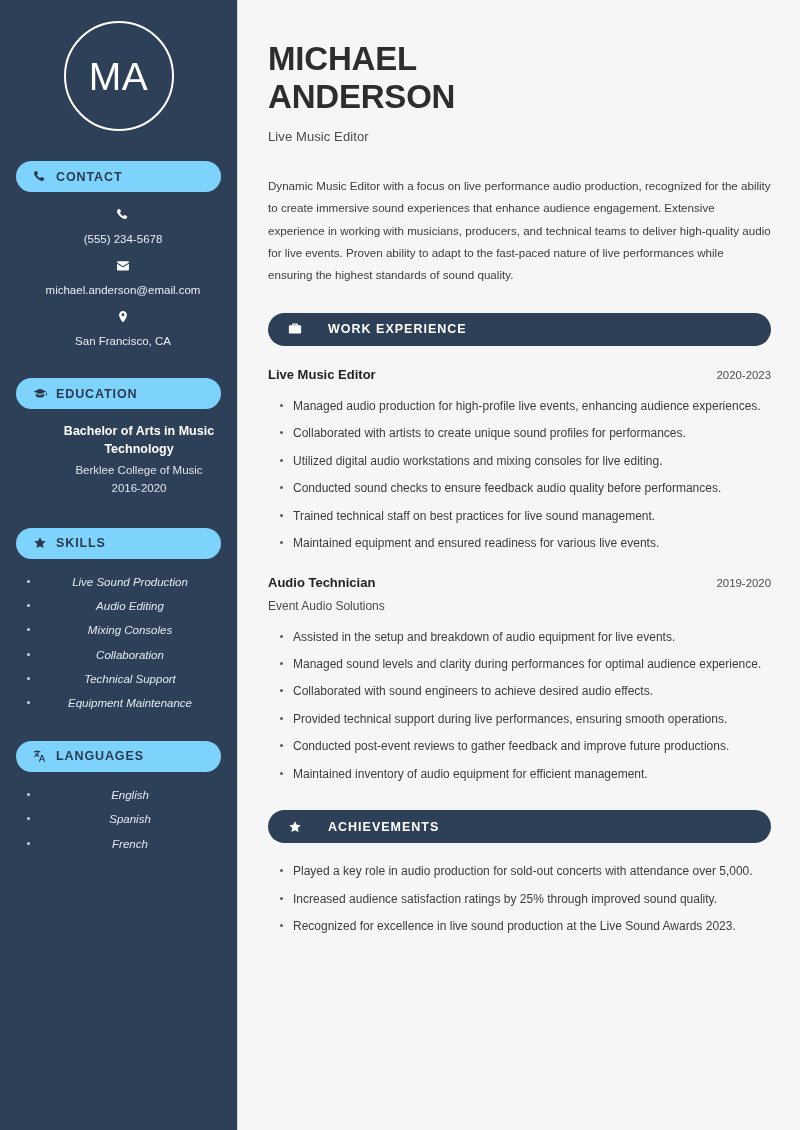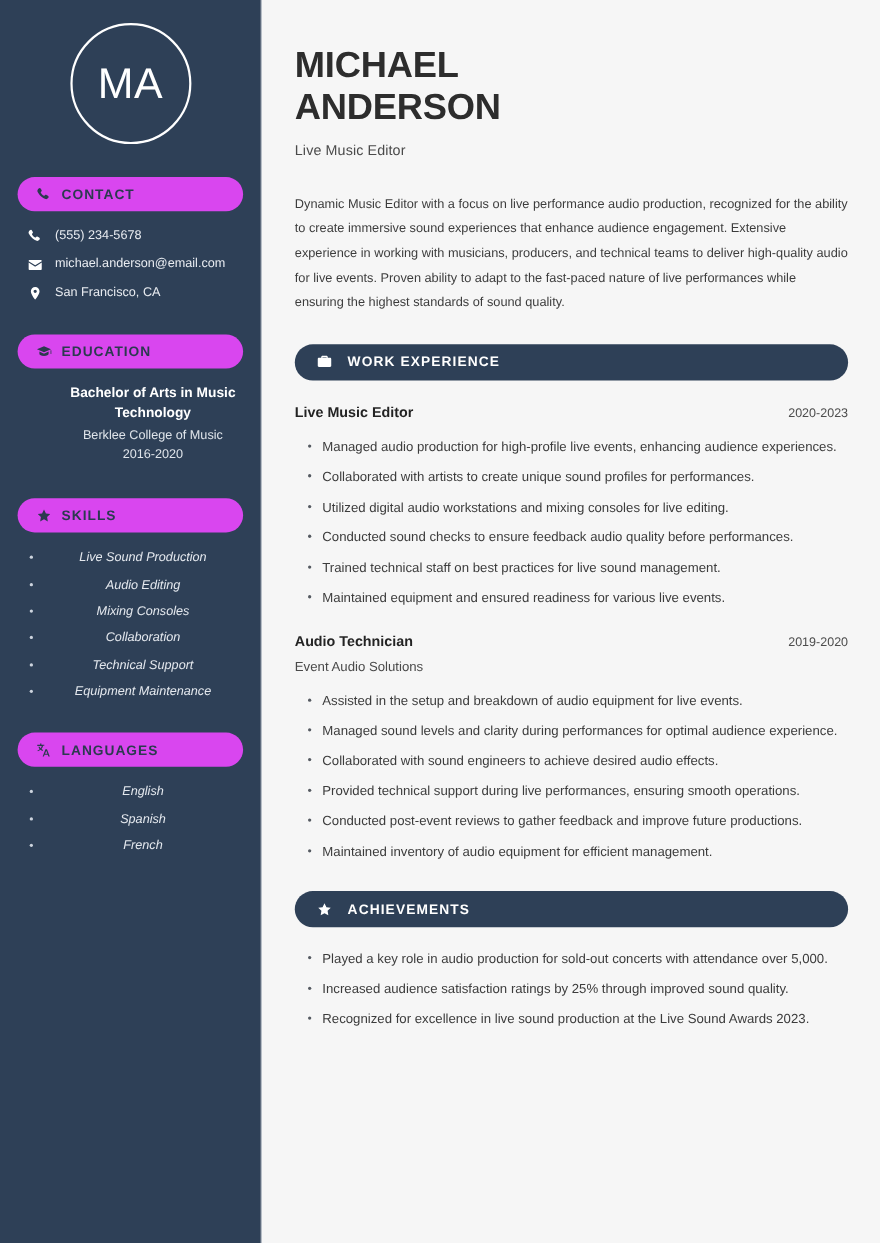--- a/index.html
+++ b/index.html
@@ -49,21 +49,21 @@
   }
   .avatar-initials {
     font-size: 39px;
     font-weight: 400;
     letter-spacing: 0.5px;
     color: #ffffff;
     line-height: 1;
   }
 
   .pill {
-    background: #d946ef;
+    background: #7dd3fc;
     border-radius: 999px;
     height: 31px;
     display: flex;
     align-items: center;
     gap: 9px;
     padding: 0 17px;
     margin-top: 30px;
     margin-bottom: 13px;
   }
   .pill .pill-ico {
@@ -79,21 +79,21 @@
   .pill-label {
     font-size: 12.5px;
     font-weight: 700;
     letter-spacing: 0.9px;
     color: #2b3a4f;
     text-transform: uppercase;
     white-space: nowrap;
   }
 
   .contact-list { display: flex; flex-direction: column; gap: 12px; padding: 3px 0 0 9px; }
-  .contact-row { display: flex; align-items: center; gap: 11px; }
+  .contact-row { display: flex; align-items: center; gap: 11px; flex-direction: column; }
   .contact-ico {
     width: 14px; height: 14px; flex: 0 0 14px;
     display: flex; align-items: center; justify-content: center;
     color: #ffffff;
   }
   .contact-ico svg { width: 14px; height: 14px; display: block; }
   .contact-text { font-size: 11.5px; color: #e9ecf1; line-height: 1.2; }
 
   .edu-block { padding: 1px 2px 0 2px; margin-left: 41px; }
   .edu-degree {
@@ -153,21 +153,21 @@
     text-align: left;
   }
 
   .sec-bar {
     margin-top: 26px;
     background: #2e4057;
     border-radius: 999px;
     height: 33px;
     display: flex;
     align-items: center;
-    gap: 14px;
+    gap: 26px;
     padding: 0 20px;
   }
   .sec-bar .sec-ico {
     width: 14px; height: 14px; flex: 0 0 14px;
     display: flex; align-items: center; justify-content: center;
     color: #ffffff;
   }
   .sec-bar .sec-ico svg { width: 14px; height: 14px; display: block; }
   .sec-title {
     font-size: 12.5px;

